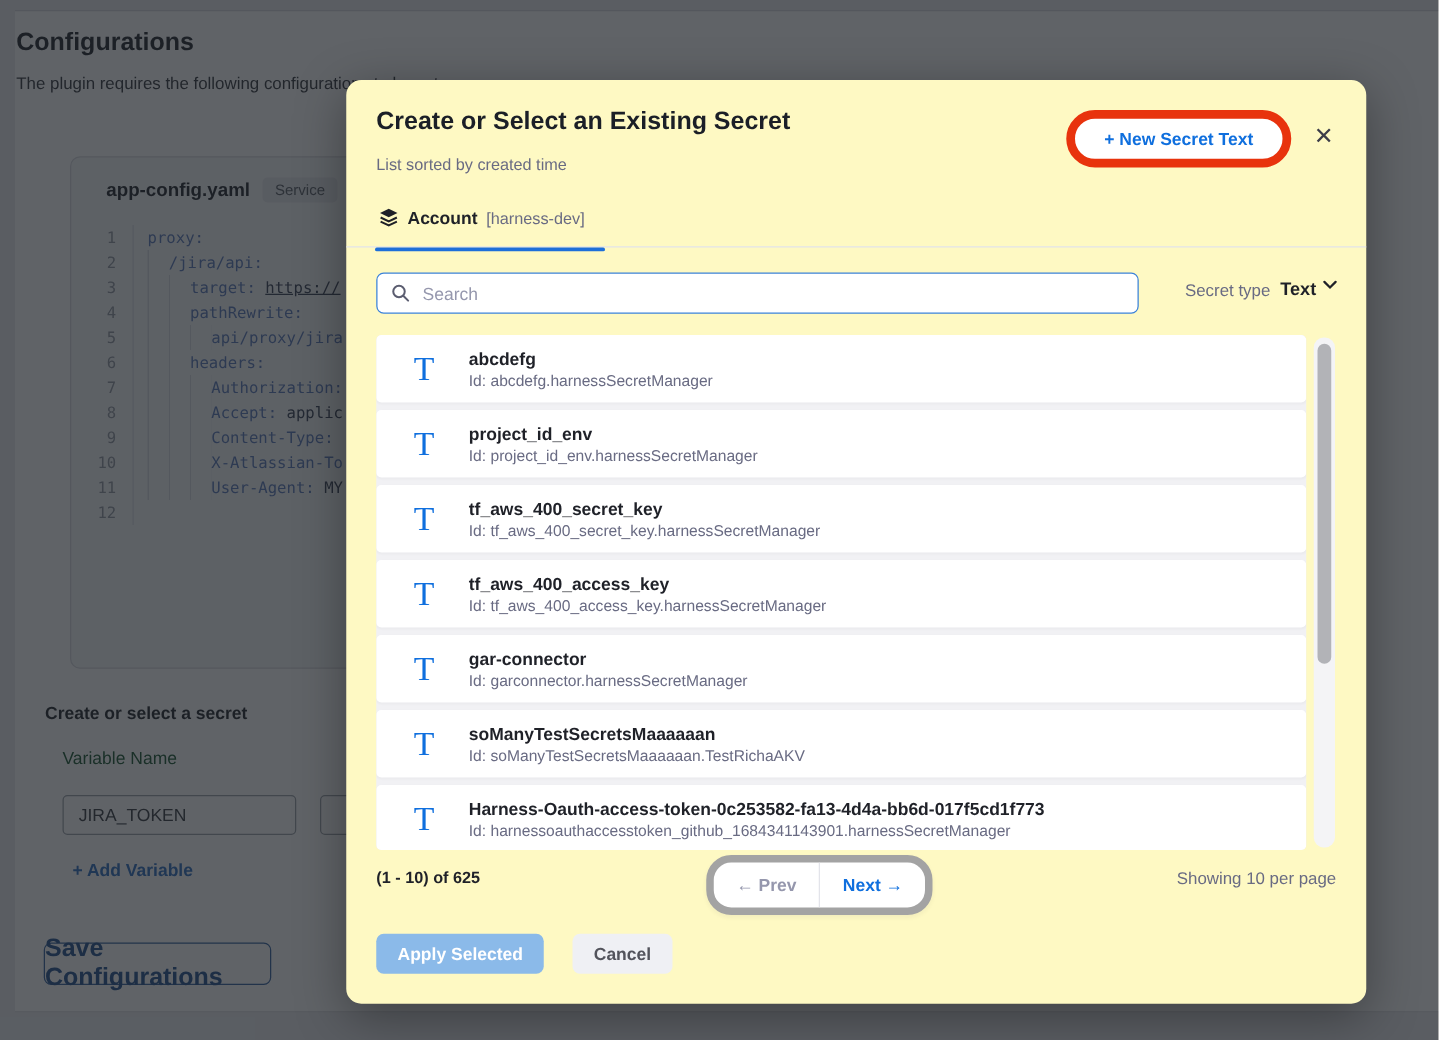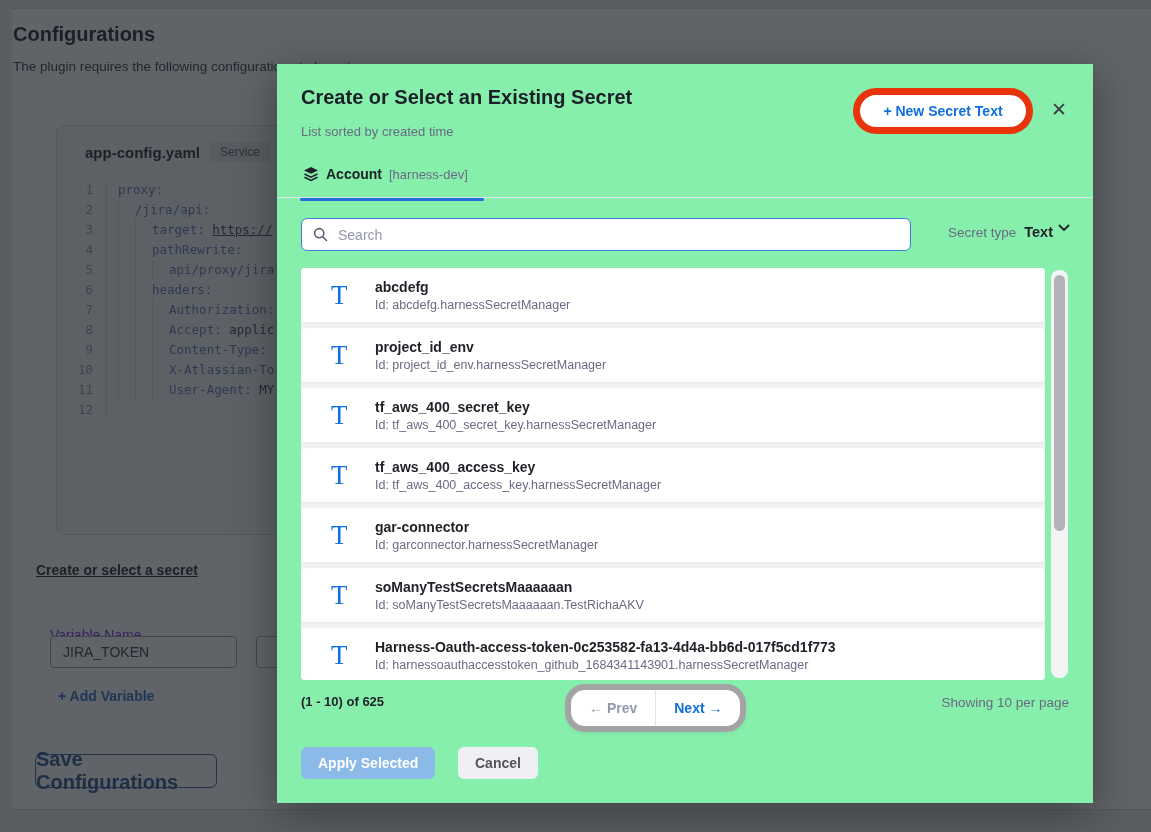--- a/index.html
+++ b/index.html
@@ -20,36 +20,36 @@
   .code-body{position:relative;padding-top:8px;}
   .code-line{display:flex;height:20px;line-height:20px;font-family:"DejaVu Sans Mono","Liberation Mono",monospace;font-size:12.5px;}
   .code-line .ln{width:36px;text-align:right;color:#8f96a0;flex:0 0 36px;}
   .code-line .gutter-sep{width:13px;border-right:1px solid #dadde3;flex:0 0 13px;margin-right:11px;}
   .code-line .indent{display:inline-block;height:20px;
      background-image:repeating-linear-gradient(to right,#d8dbe2 0 1px,transparent 1px 17px);}
   .seg-k{color:#5677b8;white-space:pre;}
   .seg-v{color:#333d50;white-space:pre;}
   .seg-l{color:#333d50;text-decoration:underline;white-space:pre;}
 
-  .section-title{position:absolute;left:24px;top:553px;font-size:14px;font-weight:700;color:#1c2025;text-decoration:underline;}
-  .var-label{position:absolute;left:38px;top:618px;font-size:14px;color:#6d28d9;}
+  .section-title{position:absolute;left:24px;top:553px;font-size:14px;font-weight:700;color:#1c2025;}
+  .var-label{position:absolute;left:38px;top:589px;font-size:14px;color:#14532d;}
   .var-input{position:absolute;left:38px;top:627px;width:173px;height:30px;border:1px solid #9aa0a8;
              border-radius:4px;background:#fff;font-size:14px;color:#33373d;line-height:30px;padding-left:12px;}
   .var-input2{position:absolute;left:244px;top:627px;width:80px;height:30px;border:1px solid #9aa0a8;
              border-radius:4px;background:#fff;}
   .add-variable{position:absolute;left:46px;top:679px;font-size:14px;font-weight:600;color:#2a6bc0;cursor:pointer;}
   .save-btn{position:absolute;left:23px;top:745px;width:180px;height:32px;border:1.5px solid #2f5e9e;
             border-radius:6px;color:#204f8d;font-size:20px;font-weight:700;background:transparent;
             display:flex;align-items:center;justify-content:center;cursor:pointer;}
 
   
   #backdrop{position:absolute;inset:0;background:rgba(28,33,39,0.70);z-index:10;}
 
   
-  #modal{position:absolute;left:277px;top:64px;width:816px;height:739px;background:#86efac;border-radius:0;
+  #modal{position:absolute;left:277px;top:64px;width:816px;height:739px;background:#fef9c3;border-radius:12px;
          box-shadow:0 10px 40px rgba(0,0,0,0.35);z-index:20;}
   .modal-title{position:absolute;left:24px;top:22px;font-size:20px;font-weight:700;color:#1b1f27;}
   .modal-subtitle{position:absolute;left:24px;top:60px;font-size:13px;color:#696b83;}
 
   .new-secret-oval{position:absolute;left:576px;top:24px;width:166px;height:32px;border:7px solid #e8330d;
                    border-radius:26px;display:flex;align-items:center;justify-content:center;background:#fff;}
   .new-secret-btn{font-size:14px;font-weight:700;color:#0f6fde;cursor:pointer;white-space:nowrap;}
   .close-btn{position:absolute;right:26px;top:36px;font-size:19px;color:#3c3d49;cursor:pointer;line-height:1;}
 
   .tab-row{position:absolute;left:0;top:96px;width:100%;height:38px;border-bottom:1px solid #e2e3ea;box-sizing:border-box;}

